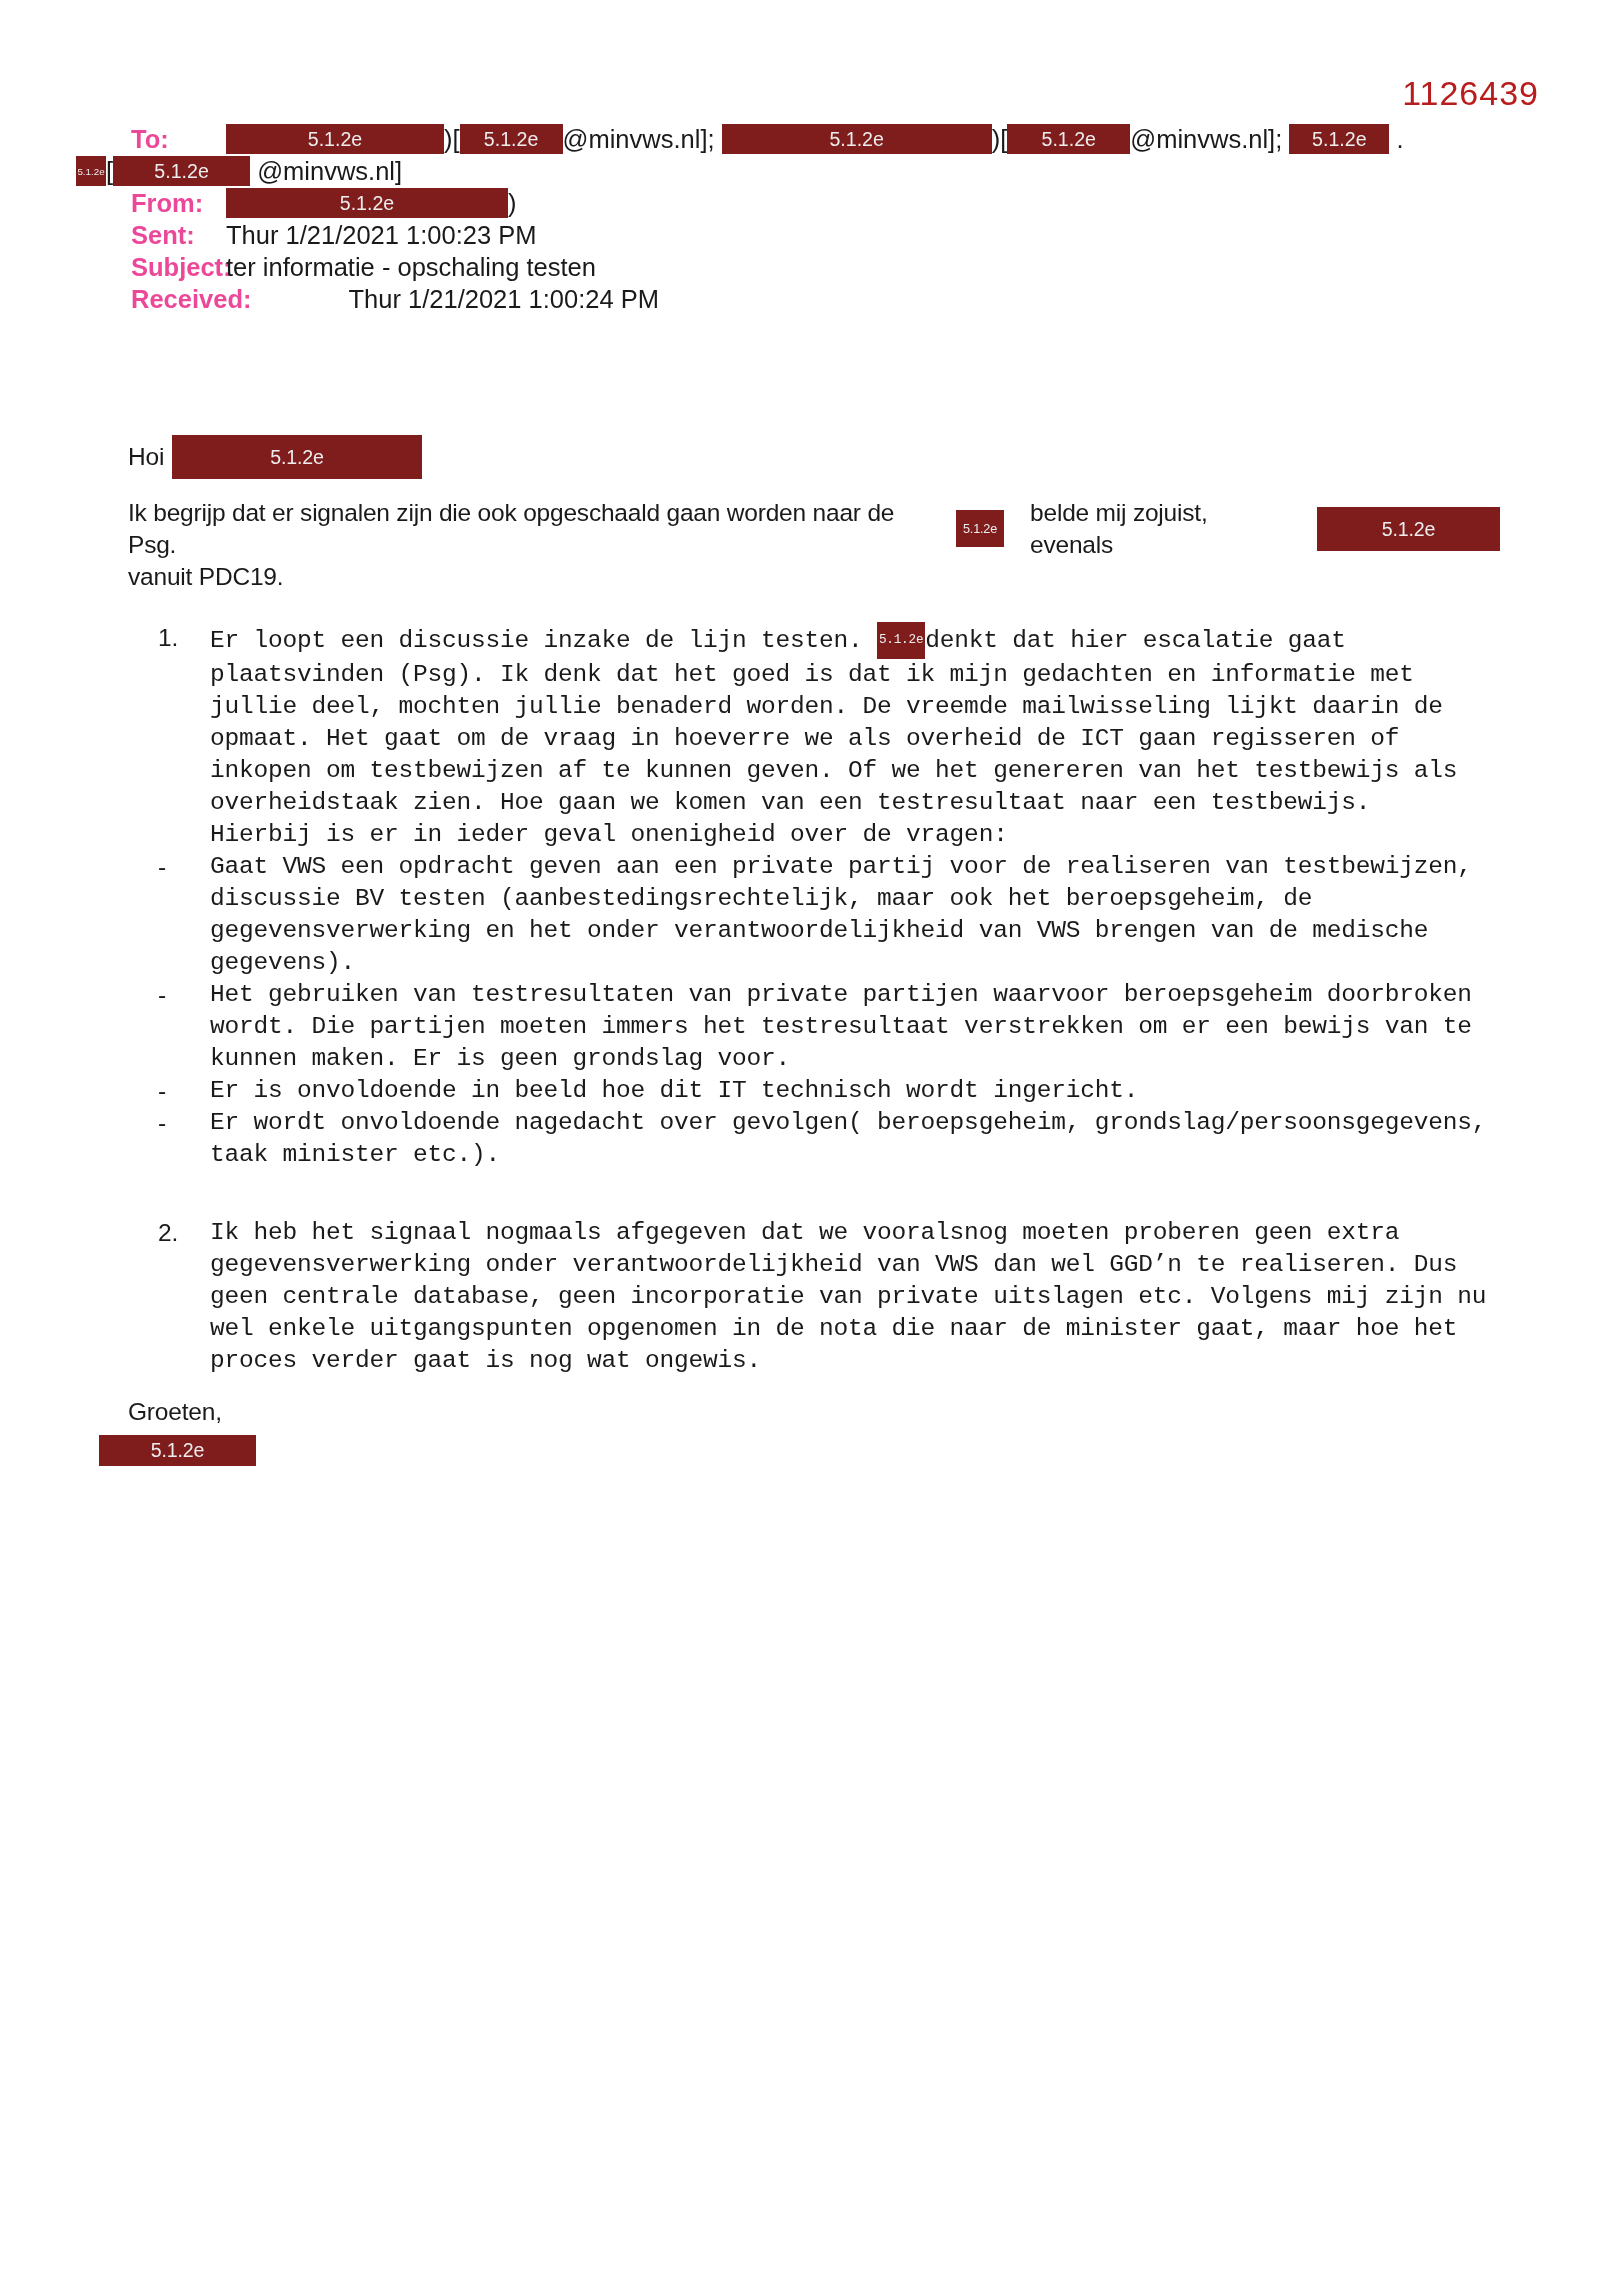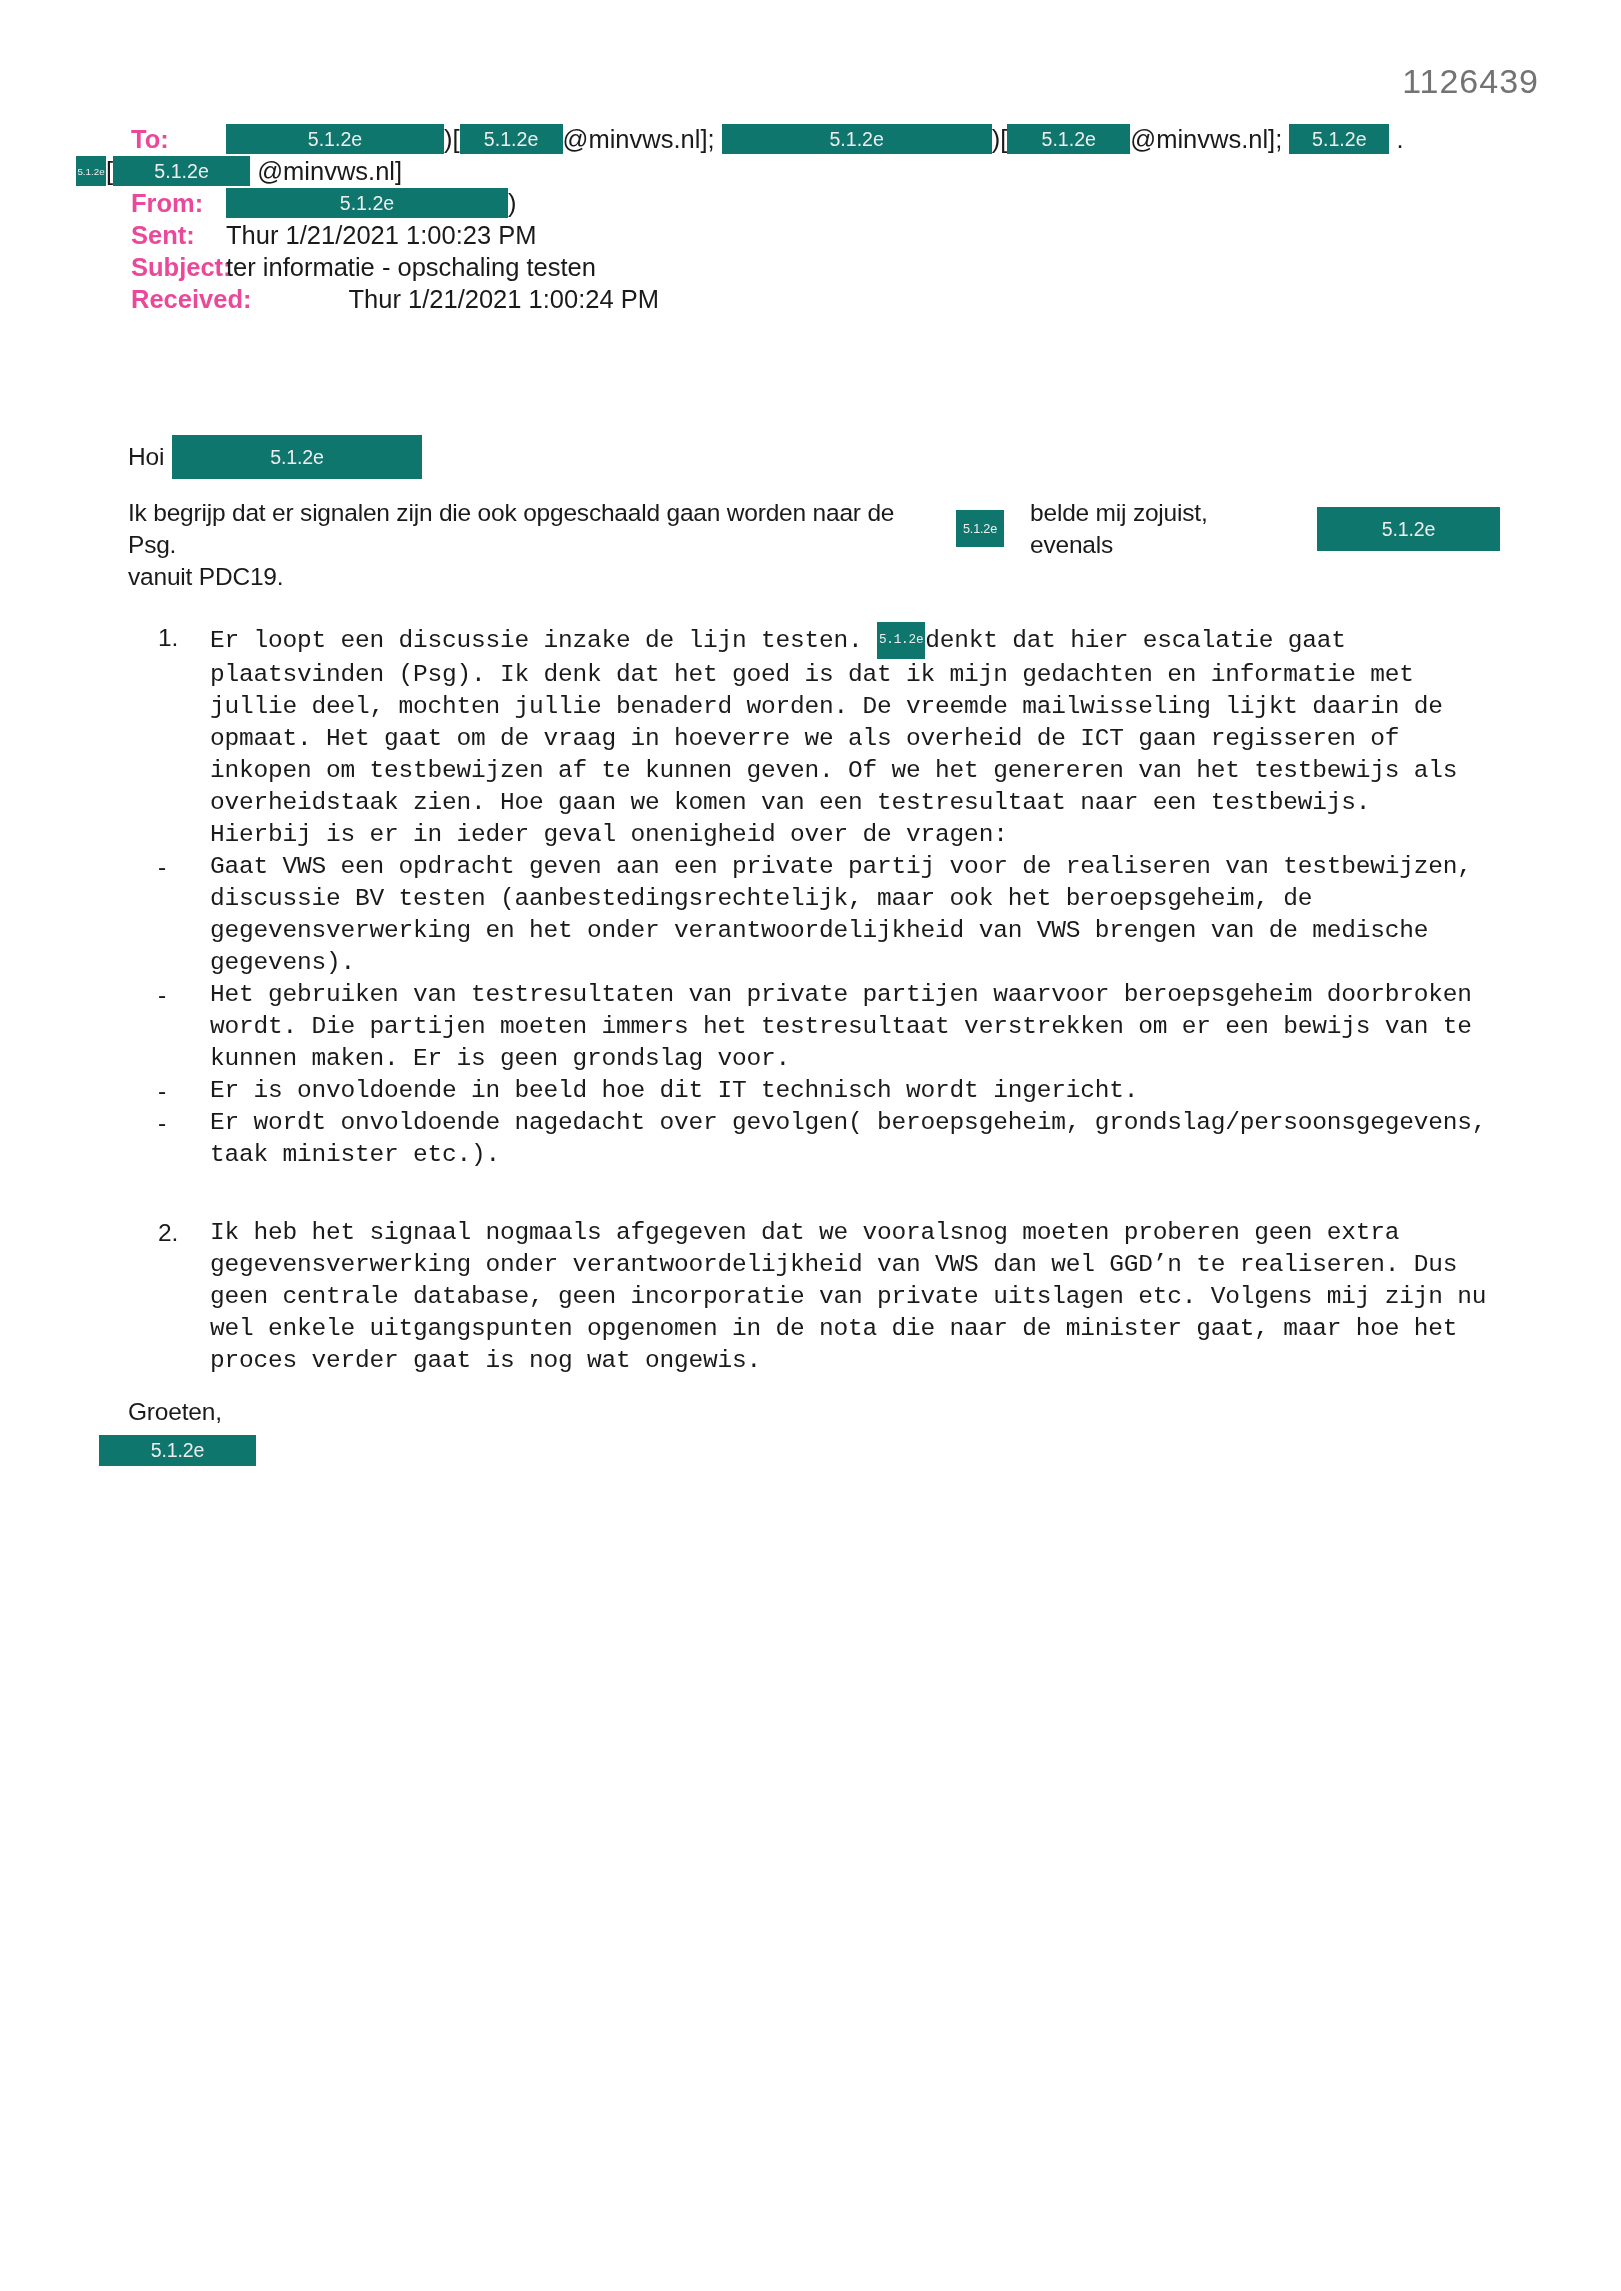--- a/index.html
+++ b/index.html
@@ -8,23 +8,23 @@
     background: #ffffff;
     font-family: "Liberation Sans", sans-serif;
     color: #1a1a1a;
     position: relative;
     overflow: hidden;
   }
   .page { position: absolute; inset: 0; }
 
   .doc-number {
     position: absolute;
-    top: 62px; right: 82px;
+    top: 74px; right: 82px;
     font-size: 34px;
-    color: #737373;
+    color: #b91c1c;
     letter-spacing: 1px;
   }
 
   
   .email-header {
     position: absolute;
     left: 131px; top: 123px;
     font-size: 25.5px;
     line-height: 31px;
     white-space: nowrap;
@@ -34,21 +34,21 @@
   .hlabel.wide { width: auto; }
   .hvalue { display: flex; align-items: center; }
   .received-indent { margin-left: 97px; }
   .to-line2 { margin-left: -55px; }
 
   
   .redact {
     display: inline-flex;
     align-items: center;
     justify-content: center;
-    background: #0f766e;
+    background: #7f1d1d;
     color: #ededed;
     font-size: 19.6px;
     vertical-align: middle;
     height: 32px;
     flex-shrink: 0;
     overflow: hidden;
   }
   .r-h { height: 30px; }           
   .w222 { width: 218px; } .w105 { width: 103px; } .w275 { width: 270px; }
   .w125 { width: 123px; } .w102 { width: 100px; } .w140 { width: 137px; }

